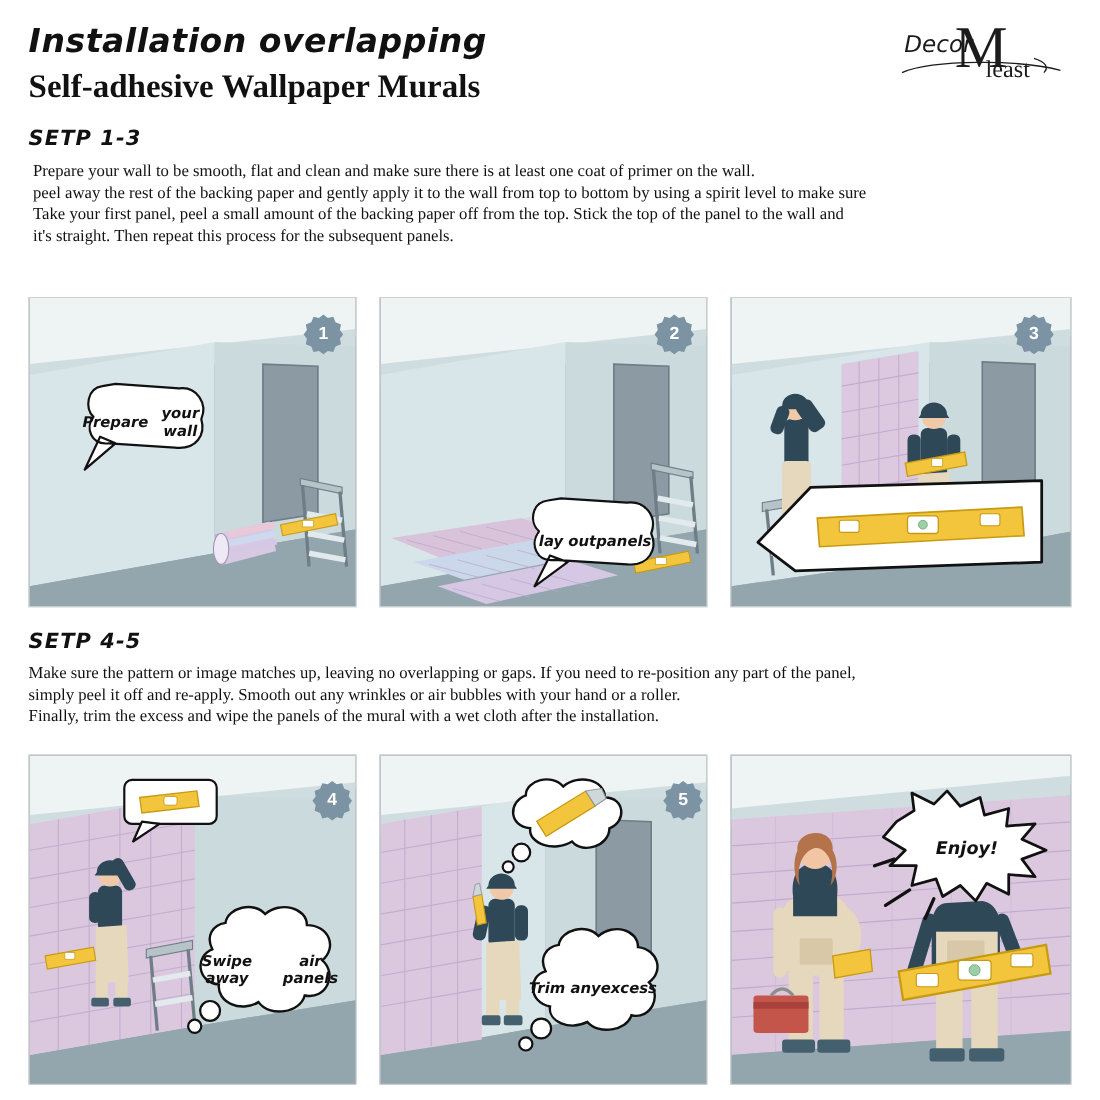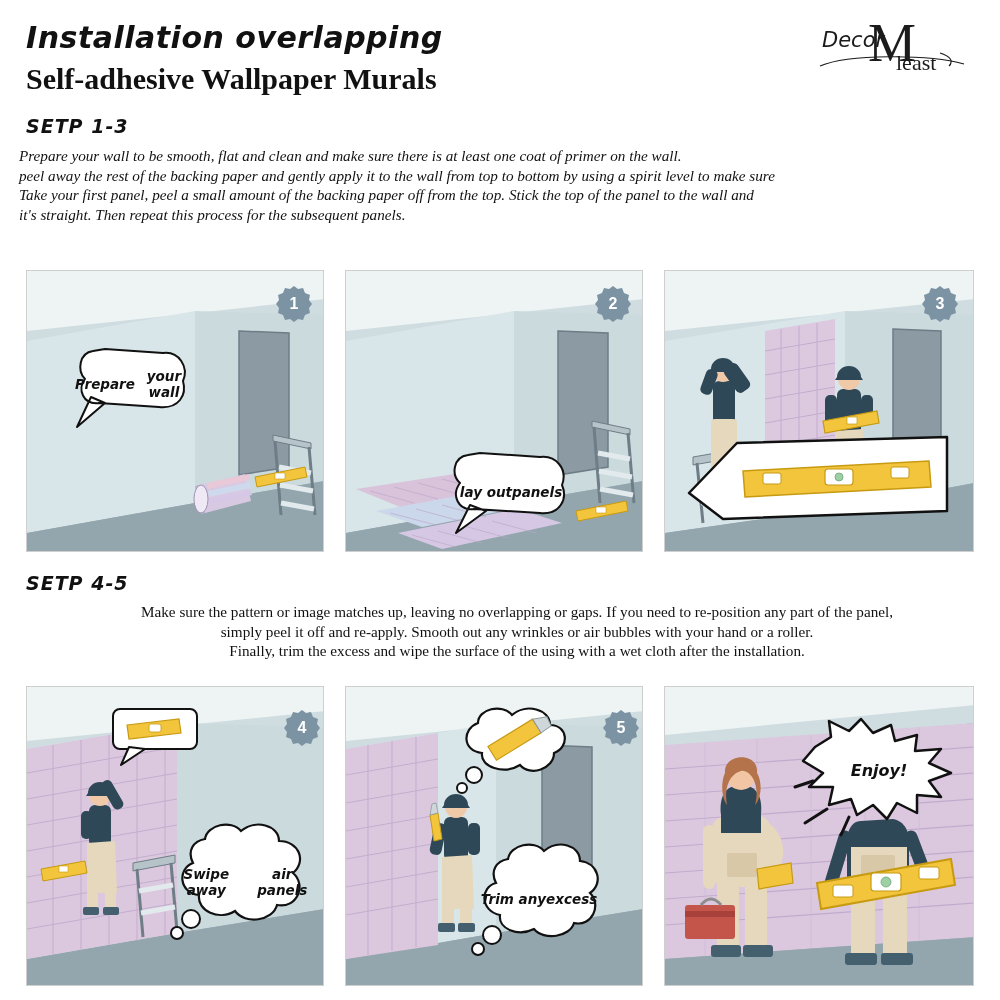--- a/index.html
+++ b/index.html
@@ -102,21 +102,21 @@
     <svg class="logo-swoosh" viewBox="0 0 150 24">
       <path d="M2 14 C 30 2, 110 2, 146 12" fill="none" stroke="#1b1b1b" stroke-width="1.2"></path>
       <path d="M122 1 C 132 4, 136 9, 131 14" fill="none" stroke="#1b1b1b" stroke-width="1.2"></path>
     </svg>
     <div class="logo-decor">Decor</div>
     <div class="logo-m">M</div>
     <div class="logo-market">least</div>
   </div>
 
   <div class="step-head" style="left:26px; top:115px;">SETP 1-3</div>
-  <div class="para" style="left:19px; top:146px; width:950px;font-style:italic;">
+  <div class="para" style="left:30px; top:146px; width:950px;">
     <div>Prepare your wall to be smooth, flat and clean and make sure there is at least one coat of primer on the wall.</div>
     <div>peel away the rest of the backing paper and gently apply it to the wall from top to bottom by using a spirit level to make sure</div>
     <div>Take your first panel, peel a small amount of the backing paper off from the top. Stick the top of the panel to the wall and</div>
     <div>it's straight. Then repeat this process for the subsequent panels.</div>
   </div>
 
   <div class="panel" style="left:26px; top:270px; width:298px; height:282px;">
     <svg width="298" height="282" viewBox="0 0 298 282">
       <rect x="0" y="0" width="298" height="282" fill="#9fb0b6"></rect>
 
@@ -238,21 +238,21 @@
         <path d="M253 200 L286 206" stroke="#e2eaed" stroke-width="5"></path>
         <path d="M254 218 L287 224" stroke="#e2eaed" stroke-width="5"></path>
       </g>
 
       <g>
         <polygon points="230,240 280,230 282,240 232,250" fill="#f2c53d" stroke="#c79a12" stroke-width="1"></polygon>
         <rect x="250" y="236" width="10" height="6" fill="#fff" stroke="#c79a12" stroke-width="0.6"></rect>
       </g>
     </svg>
 
-    <div class="bubble-wrap" style="left:102px; top:178px; width:126px; height:86px;">
+    <div class="bubble-wrap" style="left:132px; top:178px; width:126px; height:86px;">
       <svg width="126" height="86" viewBox="0 0 126 86">
         <path d="M20 6 C5 8, 3 26, 12 34 C3 46, 10 62, 26 60 L92 64 C112 66, 120 50, 114 36 C120 20, 108 6, 92 8 L32 4 Z
                  M22 56 L8 84 L38 62 Z" fill="#ffffff" stroke="#111" stroke-width="2" stroke-linejoin="round"></path>
       </svg>
       <div class="txt">
         <div class="bubble-text">lay out</div>
         <div class="bubble-text">panels</div>
       </div>
     </div>
 
@@ -344,24 +344,24 @@
 
     <div class="badge" style="left:256px; top:14px;">
       <svg width="38" height="38" viewBox="0 0 38 38">
         <path d="M19 1 L23 4 L28 3 L30 8 L35 10 L34 15 L37 19 L34 23 L35 28 L30 30 L28 35 L23 34 L19 37 L15 34 L10 35 L8 30 L3 28 L4 23 L1 19 L4 15 L3 10 L8 8 L10 3 L15 4 Z" fill="#7c93a3"></path>
       </svg>
       <span>3</span>
     </div>
   </div>
 
   <div class="step-head" style="left:26px; top:572px;">SETP 4-5</div>
-  <div class="para" style="left:42px; top:602px; width:950px;text-align:center;">
+  <div class="para" style="left:26px; top:602px; width:950px;">
     <div> Make sure the pattern or image matches up, leaving no overlapping or gaps. If you need to re-position any part of the panel,</div>
     <div>simply peel it off and re-apply. Smooth out any wrinkles or air bubbles with your hand or a roller.</div>
-    <div> Finally, trim the excess and wipe the surface of the using with a wet cloth after the installation.</div>
+    <div> Finally, trim the excess and wipe the panels of the mural with a wet cloth after the installation.</div>
   </div>
 
   <div class="panel" style="left:26px; top:686px; width:298px; height:300px;">
     <svg width="298" height="300" viewBox="0 0 298 300">
       <rect x="0" y="0" width="298" height="300" fill="#9fb0b6"></rect>
       <polygon points="0,0 298,0 298,30 0,62" fill="#eef3f4"></polygon>
       <polygon points="0,54 298,24 298,40 0,72" fill="#cfdde0"></polygon>
       <polygon points="0,62 150,36 150,246 0,272" fill="#d9e6e9"></polygon>
       <polygon points="150,36 298,40 298,222 150,246" fill="#cbdadd"></polygon>
       <polygon points="0,272 150,246 298,222 298,300 0,300" fill="#93a6ae"></polygon>

